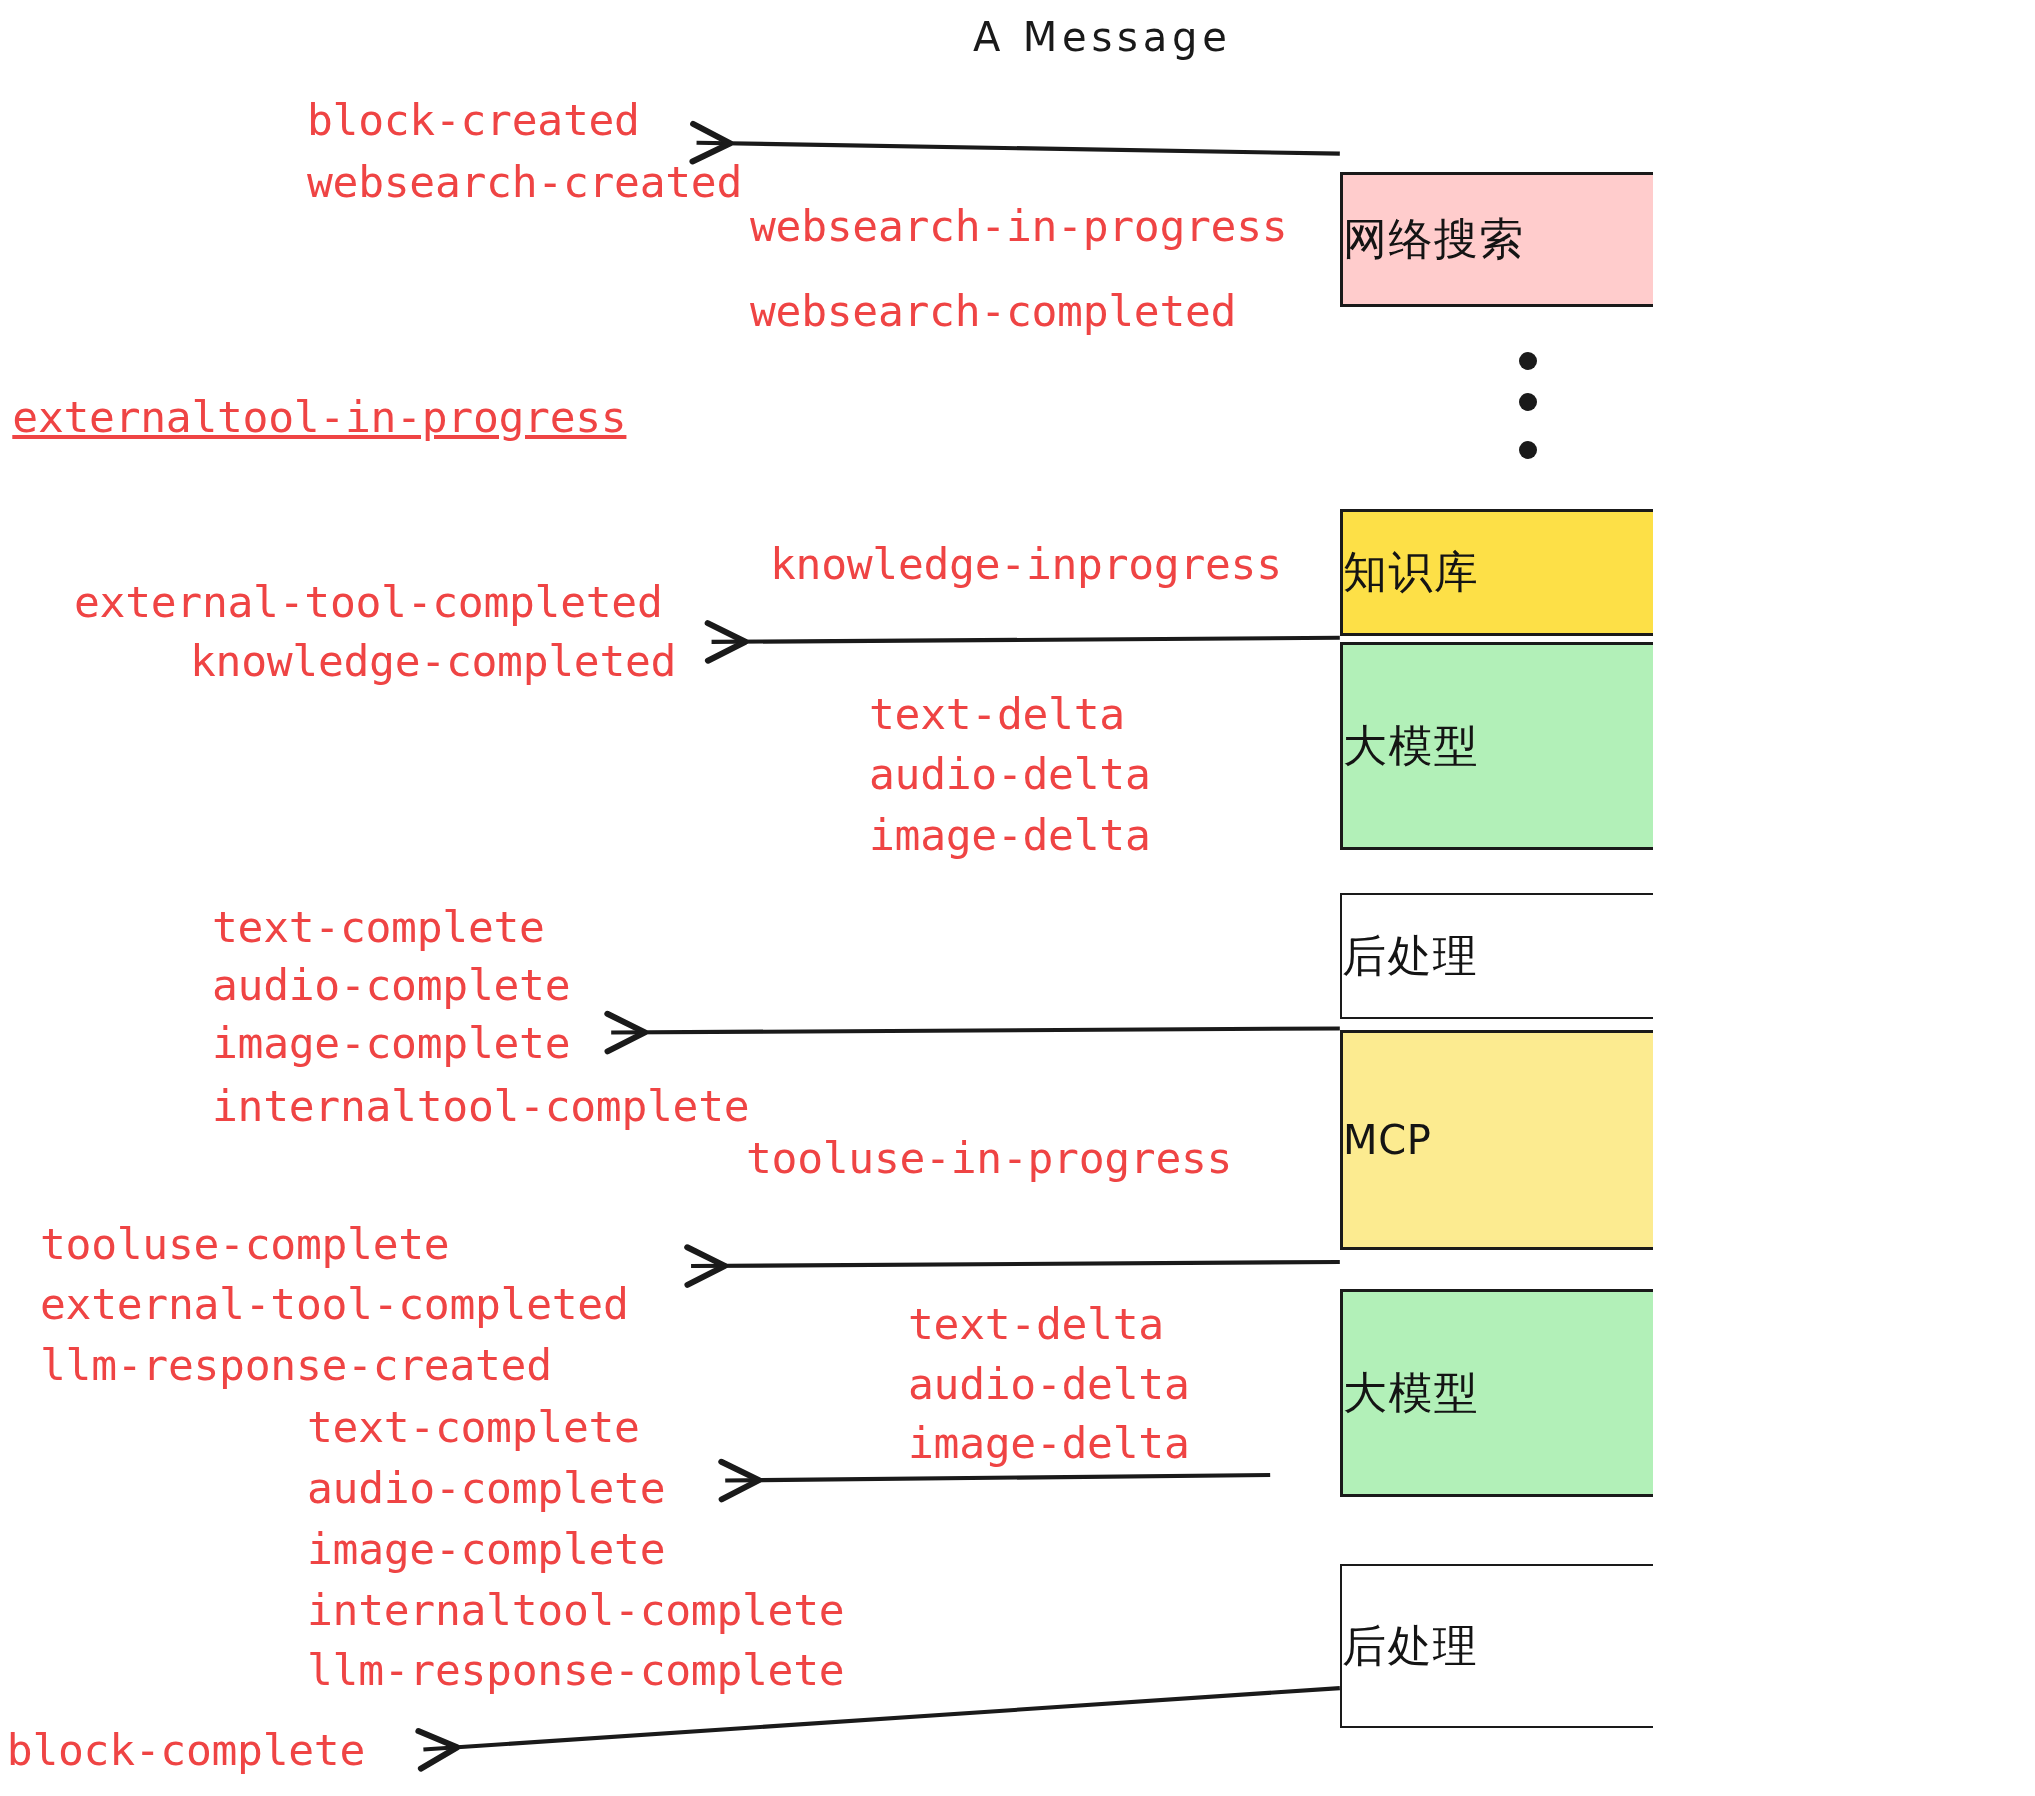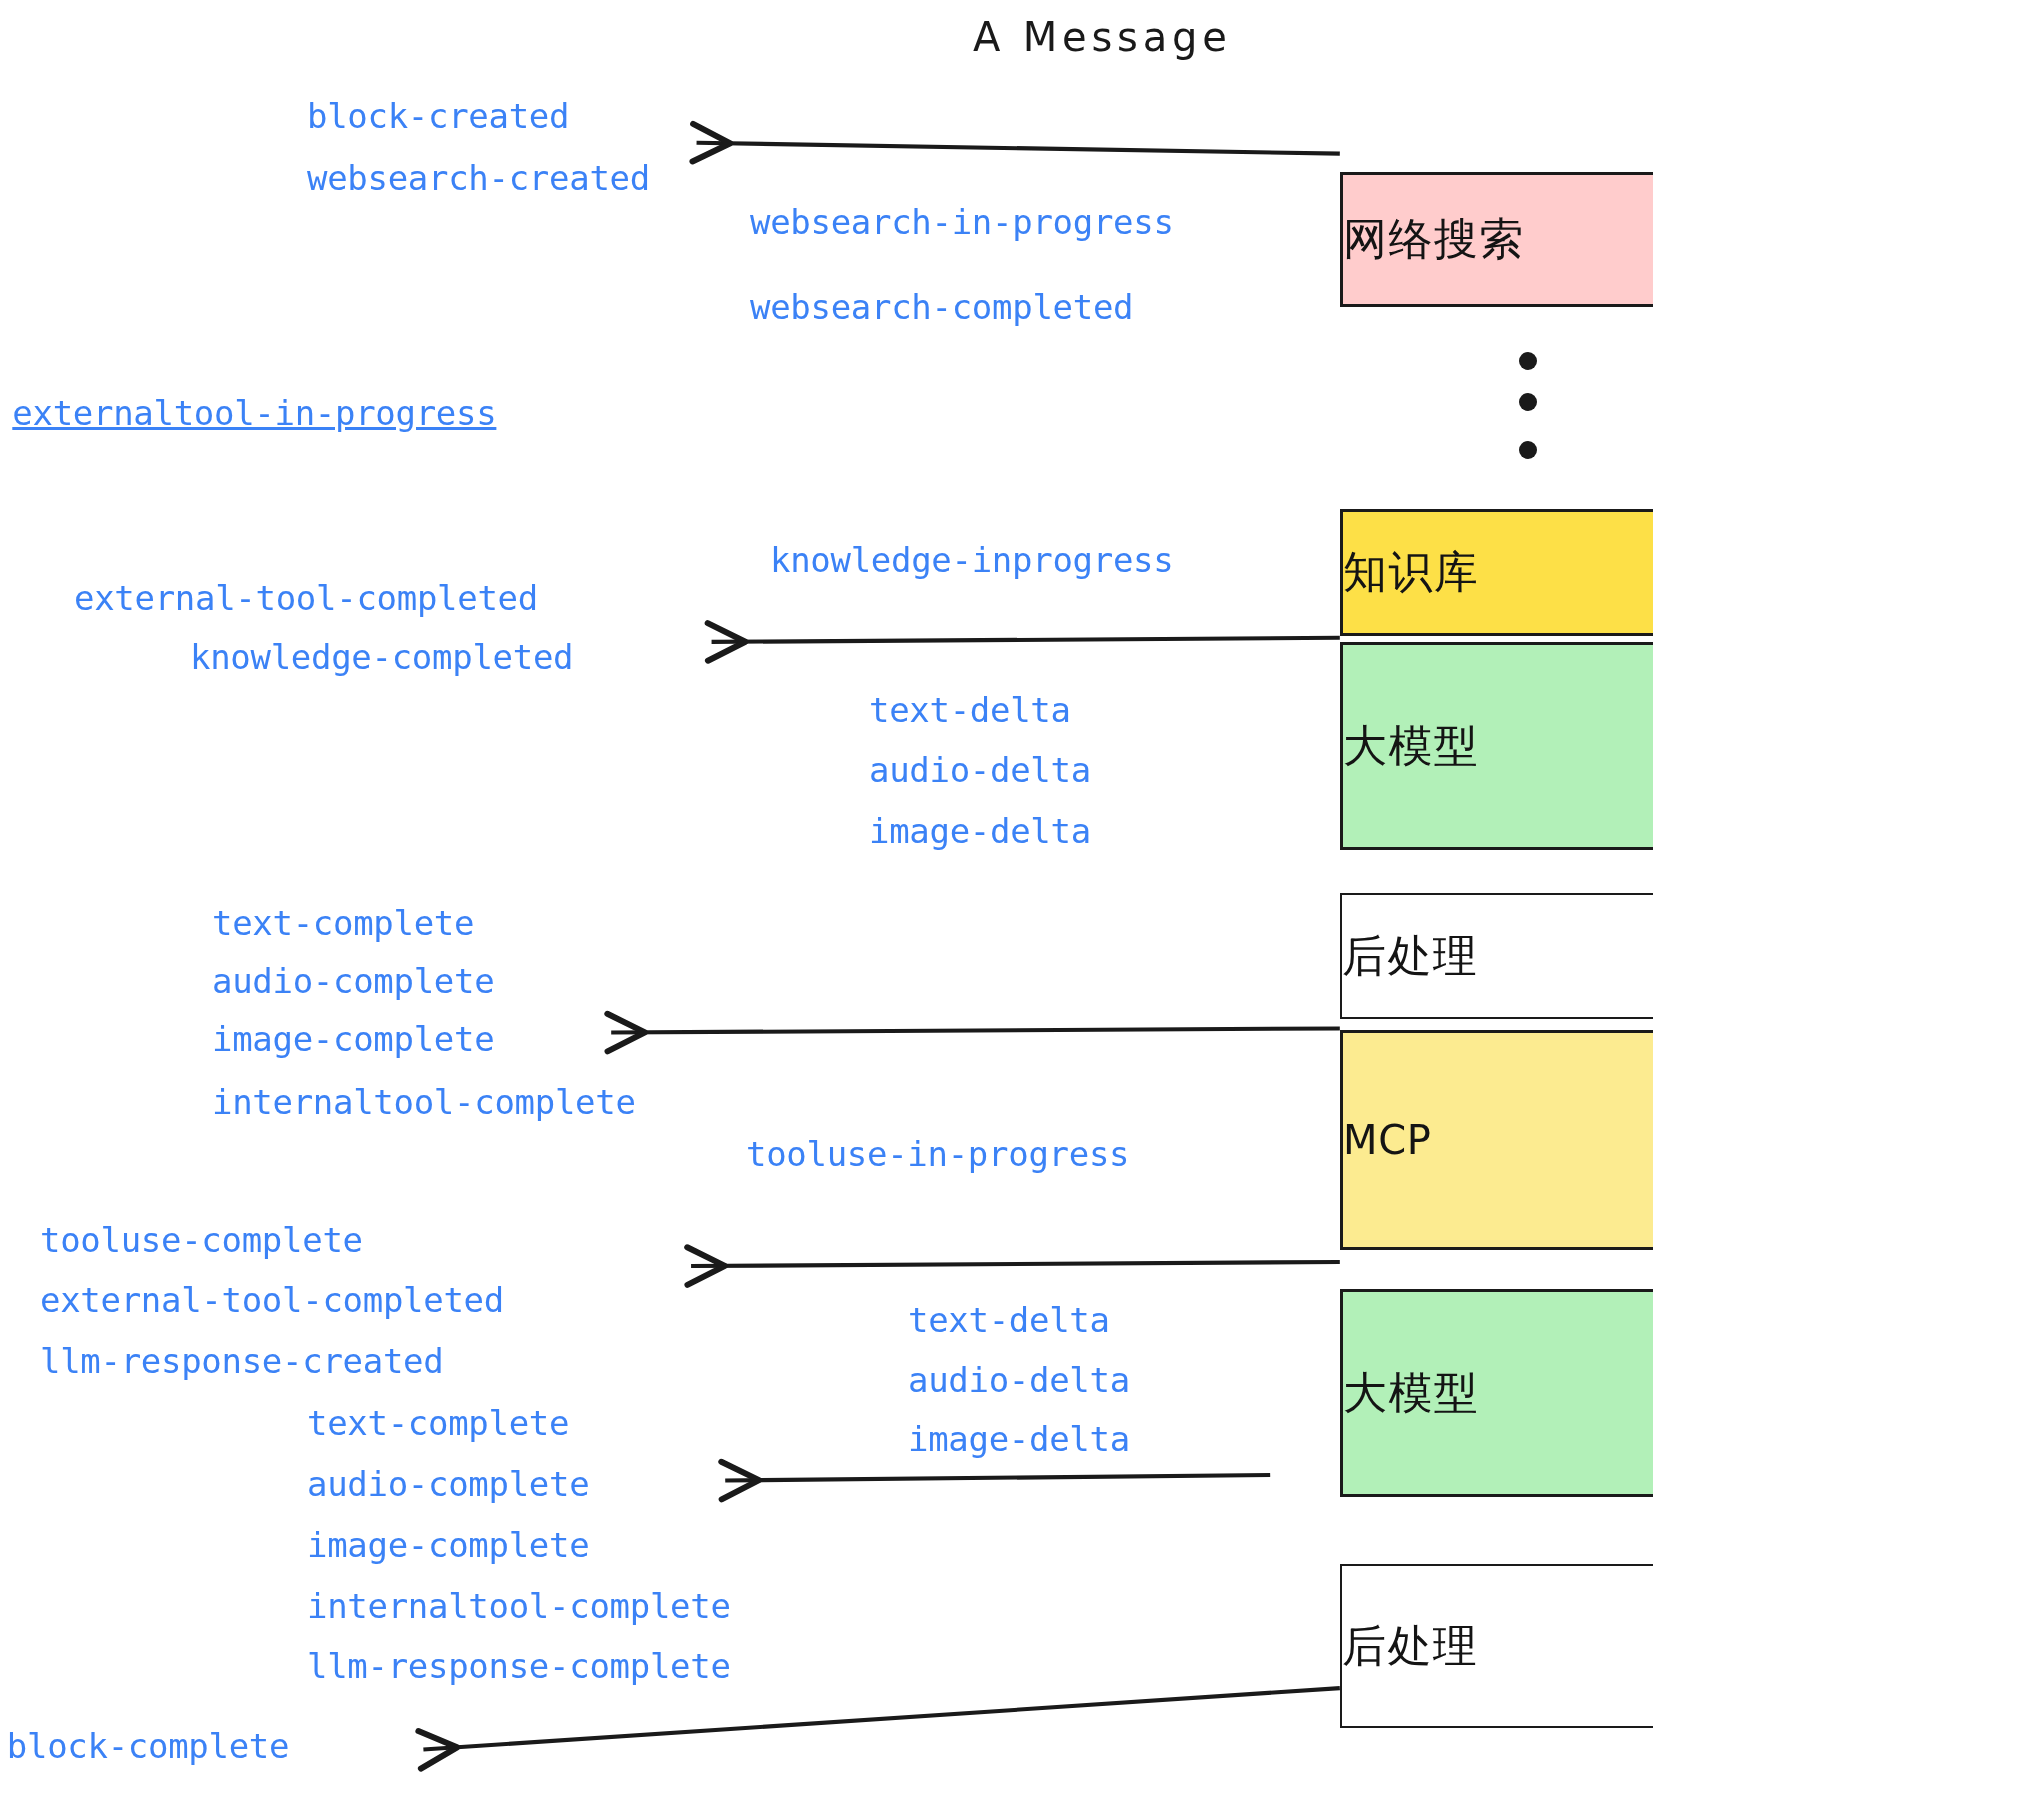--- a/index.html
+++ b/index.html
@@ -1,21 +1,21 @@
 <!DOCTYPE html>
 <html style="font-size:11px"><head>
 <meta charset="utf-8">
 <style>
   html,body{margin:0;padding:0;background:#fff;}
   body{font-family:"DejaVu Sans Mono",monospace;}
   #stage{position:relative;width:1653px;height:1796px;background:#fff;overflow:hidden;}
   svg#wires{position:absolute;left:0;top:0;width:2035px;height:1796px;pointer-events:none;}
 
   .evt{position:absolute;font-family:"DejaVu Sans Mono","Liberation Mono",monospace;
-       font-size:34px;color:#3b82f6;white-space:nowrap;letter-spacing:-0.3px;line-height:1;}
+       font-size:43px;color:#ef4444;white-space:nowrap;letter-spacing:-0.3px;line-height:1;}
 
   .title{position:absolute;font-family:"DejaVu Sans","Liberation Sans",sans-serif;
          font-size:40px;color:#1a1a1a;white-space:nowrap;letter-spacing:4.8px;}
 
   .node{position:absolute;border:3.4px solid #1a1a1a;box-sizing:border-box;
         display:flex;align-items:center;justify-content:flex-start;
         font-family:"DejaVu Sans","Liberation Sans",sans-serif;
         font-size:44px;color:#141414;letter-spacing:1.4px;}
   .node.mcp{font-size:40px;letter-spacing:0.7px;}
 

